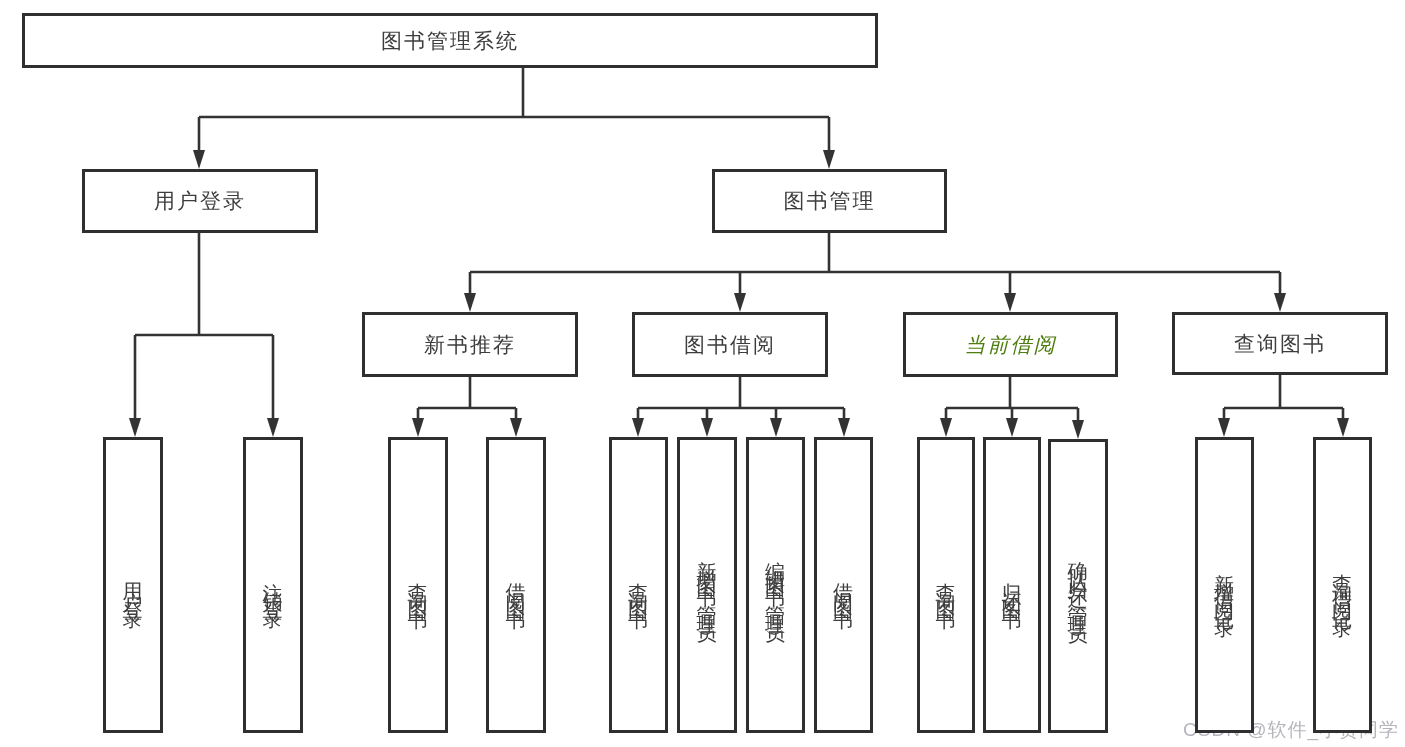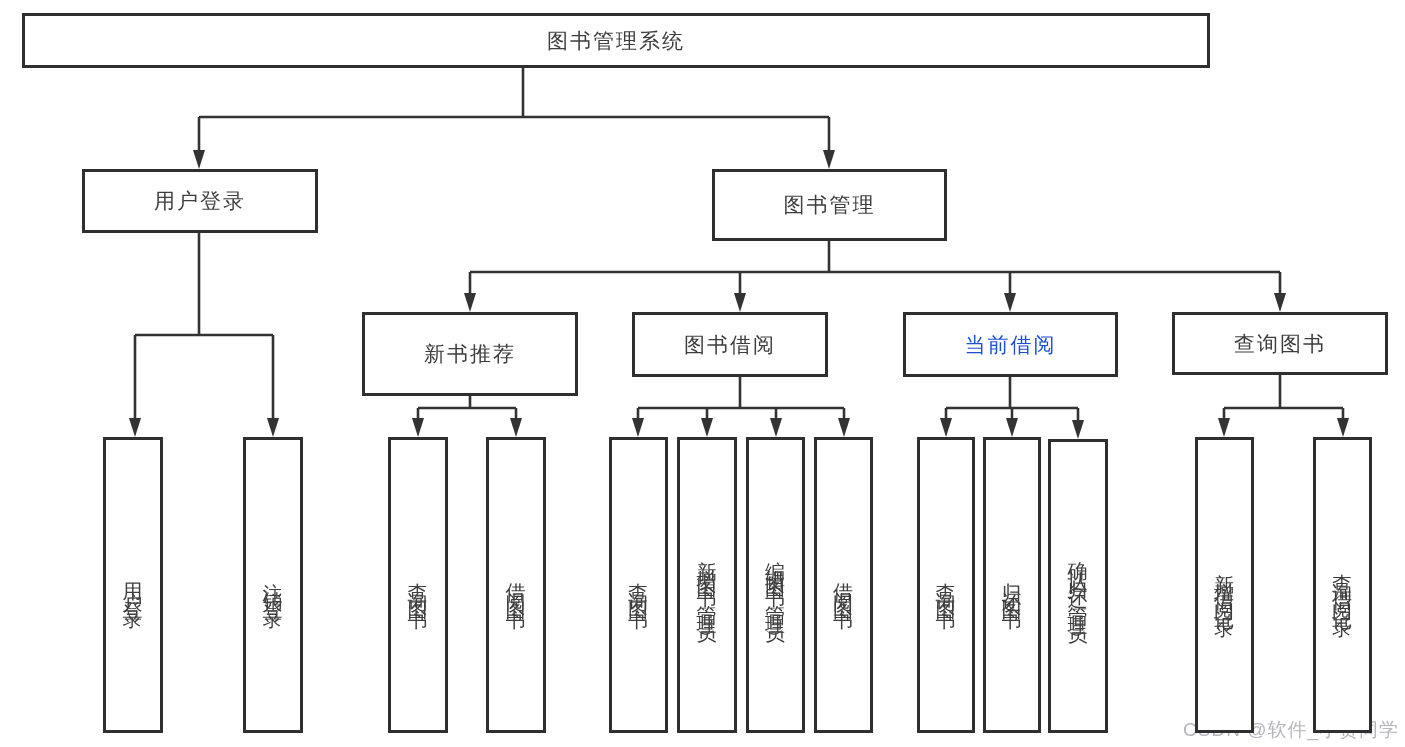--- a/index.html
+++ b/index.html
@@ -74,26 +74,26 @@
       <line x1="1078" y1="408" x2="1078" y2="425" stroke="#333333" stroke-width="2.6"></line>
       <polygon points="1078,439 1072,420 1084,420" fill="#333333"></polygon>
       <line x1="1280" y1="375" x2="1280" y2="408" stroke="#333333" stroke-width="2.6"></line>
       <line x1="1224" y1="408" x2="1343" y2="408" stroke="#333333" stroke-width="2.6"></line>
       <line x1="1224" y1="408" x2="1224" y2="423" stroke="#333333" stroke-width="2.6"></line>
       <polygon points="1224,437 1218,418 1230,418" fill="#333333"></polygon>
       <line x1="1343" y1="408" x2="1343" y2="423" stroke="#333333" stroke-width="2.6"></line>
       <polygon points="1343,437 1337,418 1349,418" fill="#333333"></polygon>
     </svg>
   <div class="watermark" style="color: rgb(181, 181, 189);">CSDN @软件_小贺同学</div>
-<div class="node" style="left: 22px; top: 13px; width: 1188px; height: 55px; border-color: rgb(47, 47, 47); color: rgb(61, 61, 61);">图书管理系统</div>
+<div class="node" style="left: 22px; top: 13px; width: 856px; height: 55px; border-color: rgb(47, 47, 47); color: rgb(61, 61, 61);">图书管理系统</div>
     <div class="node" style="left: 82px; top: 169px; width: 236px; height: 64px; border-color: rgb(47, 47, 47); color: rgb(61, 61, 61);">用户登录</div>
-    <div class="node" style="left: 712px; top: 169px; width: 235px; height: 72px; border-color: rgb(47, 47, 47); color: rgb(61, 61, 61);">图书管理</div>
-    <div class="node" style="left: 362px; top: 312px; width: 216px; height: 84px; border-color: rgb(47, 47, 47); color: rgb(61, 61, 61);">新书推荐</div>
+    <div class="node" style="left: 712px; top: 169px; width: 235px; height: 64px; border-color: rgb(47, 47, 47); color: rgb(61, 61, 61);">图书管理</div>
+    <div class="node" style="left: 362px; top: 312px; width: 216px; height: 65px; border-color: rgb(47, 47, 47); color: rgb(61, 61, 61);">新书推荐</div>
     <div class="node" style="left: 632px; top: 312px; width: 196px; height: 65px; border-color: rgb(47, 47, 47); color: rgb(61, 61, 61);">图书借阅</div>
-    <div class="node" style="left: 903px; top: 312px; width: 215px; height: 65px; border-color: rgb(47, 47, 47); color: #1d4ed8;">当前借阅</div>
+    <div class="node" style="left: 903px; top: 312px; width: 215px; height: 65px; border-color: rgb(47, 47, 47); color: #4d7c0f; font-style: italic;">当前借阅</div>
     <div class="node" style="left: 1172px; top: 312px; width: 216px; height: 63px; border-color: rgb(47, 47, 47); color: rgb(61, 61, 61);">查询图书</div>
     <div class="node v" style="left: 103px; top: 437px; width: 60px; height: 296px; border-color: rgb(47, 47, 47); color: rgb(61, 61, 61);">用户登录</div>
     <div class="node v" style="left: 243px; top: 437px; width: 60px; height: 296px; border-color: rgb(47, 47, 47); color: rgb(61, 61, 61);">注销登录</div>
     <div class="node v" style="left: 388px; top: 437px; width: 60px; height: 296px; border-color: rgb(47, 47, 47); color: rgb(61, 61, 61);">查询图书</div>
     <div class="node v" style="left: 486px; top: 437px; width: 60px; height: 296px; border-color: rgb(47, 47, 47); color: rgb(61, 61, 61);">借阅图书</div>
     <div class="node v" style="left: 609px; top: 437px; width: 59px; height: 296px; border-color: rgb(47, 47, 47); color: rgb(61, 61, 61);">查询图书</div>
     <div class="node v" style="left: 677px; top: 437px; width: 60px; height: 296px; border-color: rgb(47, 47, 47); color: rgb(61, 61, 61);">新增图书（管理员）</div>
     <div class="node v" style="left: 746px; top: 437px; width: 59px; height: 296px; border-color: rgb(47, 47, 47); color: rgb(61, 61, 61);">编辑图书（管理员）</div>
     <div class="node v" style="left: 814px; top: 437px; width: 59px; height: 296px; border-color: rgb(47, 47, 47); color: rgb(61, 61, 61);">借阅图书</div>
     <div class="node v" style="left: 917px; top: 437px; width: 58px; height: 296px; border-color: rgb(47, 47, 47); color: rgb(61, 61, 61);">查询图书</div>

